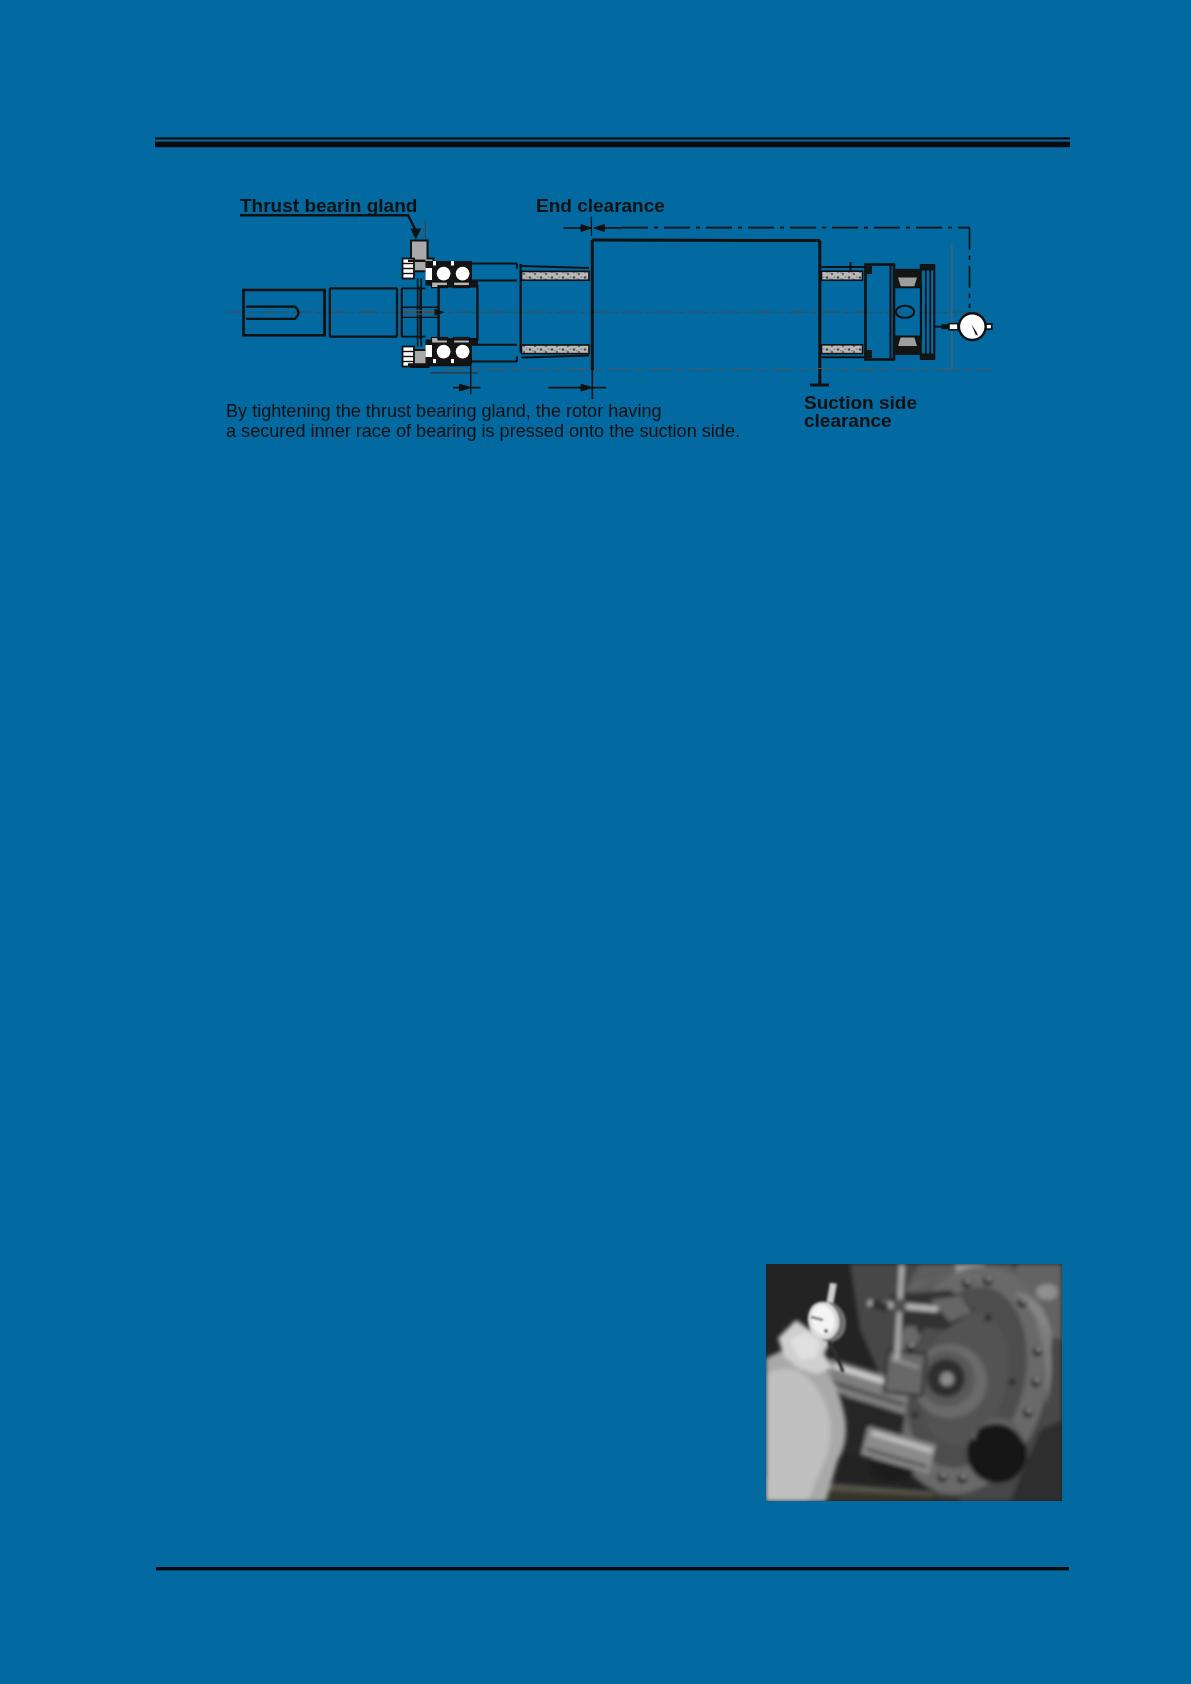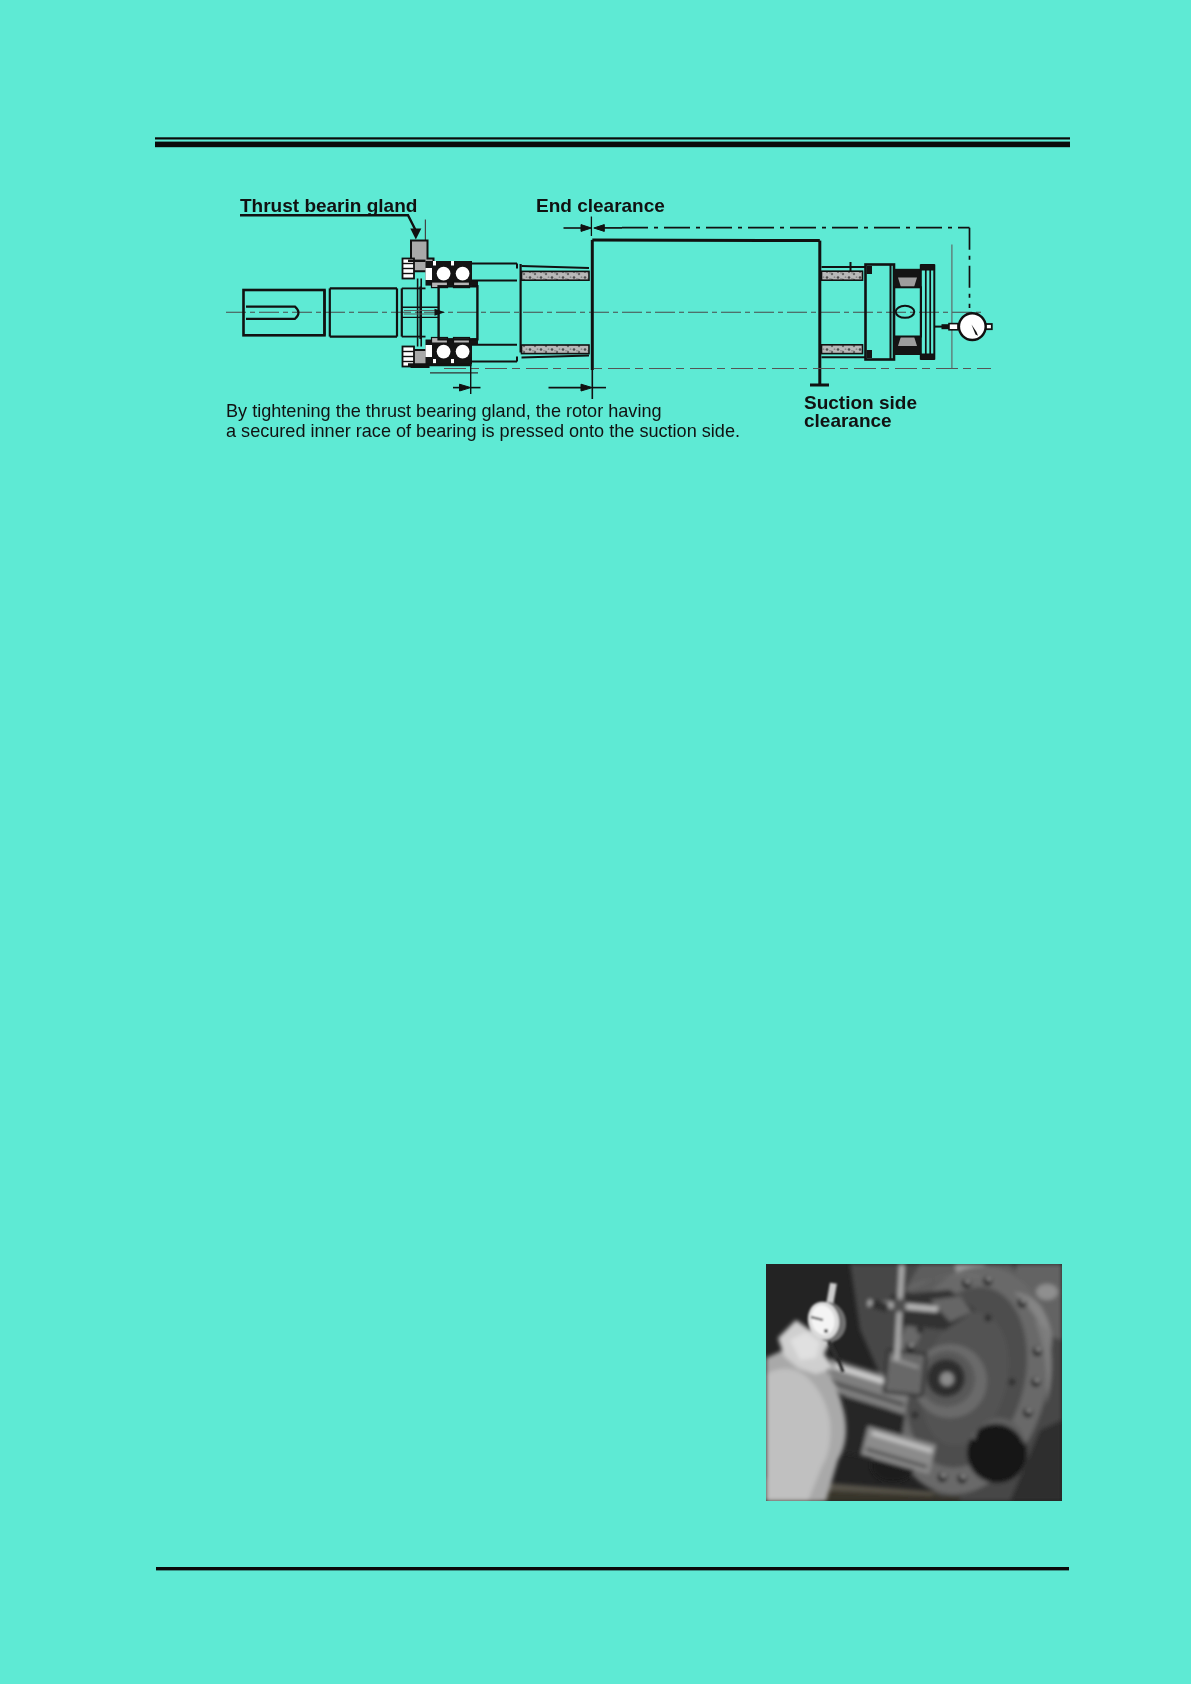--- a/index.html
+++ b/index.html
@@ -1,16 +1,16 @@
 <!DOCTYPE html>
 <html><head>
 <meta charset="utf-8">
 <style>
   html,body{margin:0;padding:0;background:#ffffff;width:1191px;height:1684px;overflow:hidden;}
-  #page{position:relative;width:1191px;height:1684px;background:#5eead4;font-family:"Liberation Sans", sans-serif;}
+  #page{position:relative;width:1191px;height:1684px;background:#0369a1;font-family:"Liberation Sans", sans-serif;}
   svg{position:absolute;left:0;top:0;}
 </style>
 </head>
 <body>
 <div id="page">
 <svg width="1191" height="1684" viewBox="0 0 1191 1684">
   <defs>
     <pattern id="spk" width="11" height="6" patternUnits="userSpaceOnUse">
       <rect width="11" height="6" fill="#b8b8b8"></rect>
       <circle cx="2" cy="1.5" r="1.3" fill="#4e4e4e"></circle>

